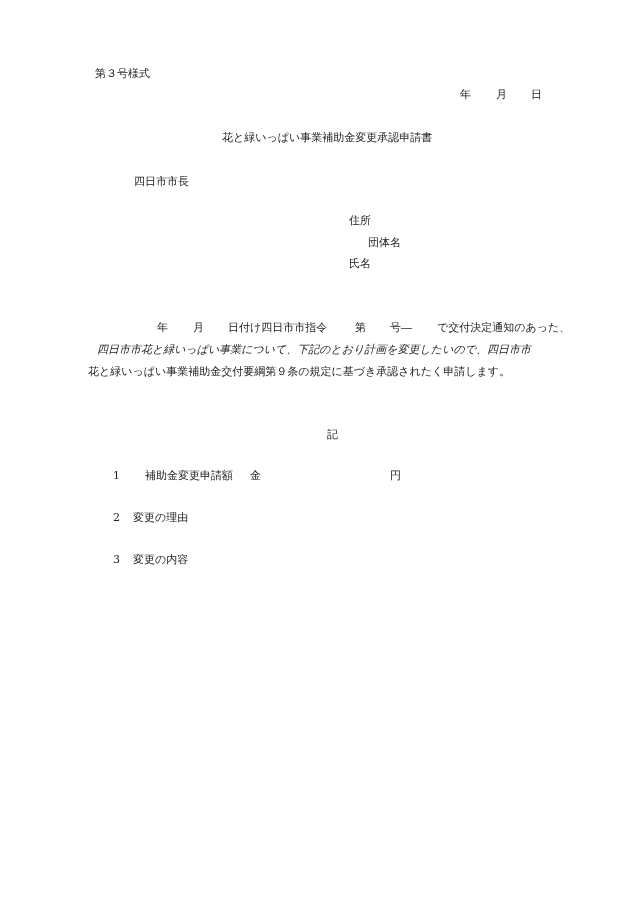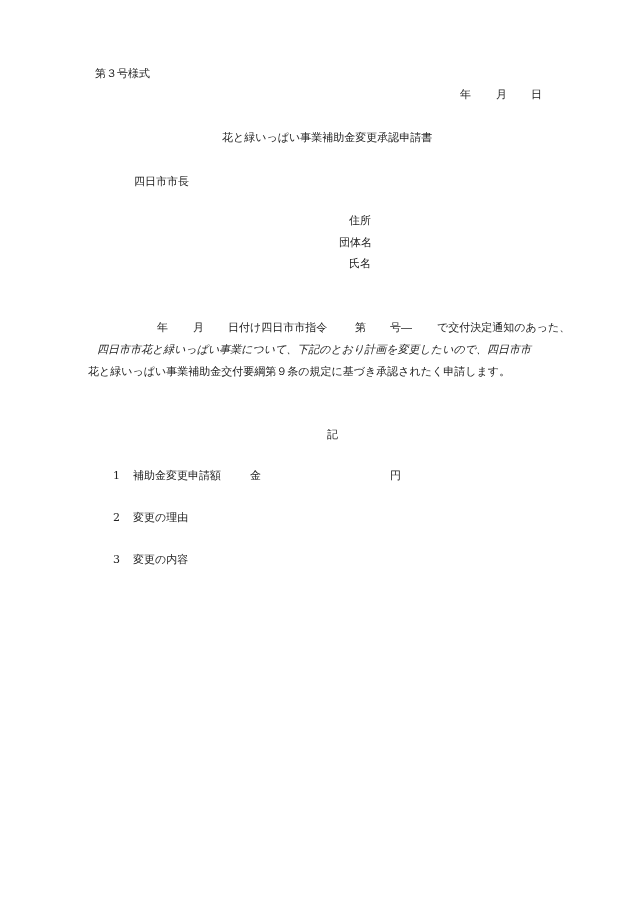--- a/index.html
+++ b/index.html
@@ -14,39 +14,39 @@
 
 <div class="t" style="left:460px;top:88px;">年</div>
 <div class="t" style="left:496px;top:88px;">月</div>
 <div class="t" style="left:531px;top:88px;">日</div>
 
 <div class="t" style="left:222px;top:131px;">花と緑いっぱい事業補助金変更承認申請書</div>
 
 <div class="t" style="left:134px;top:175px;">四日市市長</div>
 
 <div class="t" style="left:349px;top:214px;">住所</div>
-<div class="t" style="left:339px;top:236px;font-family:Liberation Mono, monospace;">団体名</div>
+<div class="t" style="left:368px;top:236px;font-family:Liberation Mono, monospace;">団体名</div>
 <div class="t" style="left:349px;top:257px;">氏名</div>
 
 <div>
   <div class="t" style="left:157px;top:321px;">年</div>
   <div class="t" style="left:193px;top:321px;">月</div>
   <div class="t" style="left:228px;top:321px;font-family:Liberation Mono, monospace;">日付け四日市市指令</div>
   <div class="t" style="left:355px;top:321px;">第</div>
   <div class="t" style="left:390px;top:321px;">号―</div>
   <div class="t" style="left:437px;top:321px;">で交付決定通知のあった、</div>
   <div class="t" style="left:97px;top:343px;font-style:italic;">四日市市花と緑いっぱい事業について、下記のとおり計画を変更したいので、四日市市</div>
   <div class="t" style="left:88px;top:364px;font-family:Liberation Serif, serif;">花と緑いっぱい事業補助金交付要綱第９条の規定に基づき承認されたく申請します。</div>
 </div>
 
 <div class="t" style="left:327px;top:428px;">記</div>
 
 <div>
   <div class="t" style="left:113px;top:469px;">1</div>
-  <div class="t" style="left:133px;top:469px;">補助金変更申請額</div>
+  <div class="t" style="left:145px;top:469px;">補助金変更申請額</div>
   <div class="t" style="left:250px;top:469px;">金</div>
   <div class="t" style="left:390px;top:469px;">円</div>
 </div>
 <div>
   <div class="t" style="left:113px;top:511px;">2</div>
   <div class="t" style="left:133px;top:511px;">変更の理由</div>
 </div>
 <div>
   <div class="t" style="left:113px;top:553px;">3</div>
   <div class="t" style="left:133px;top:553px;text-align:center;">変更の内容</div>

